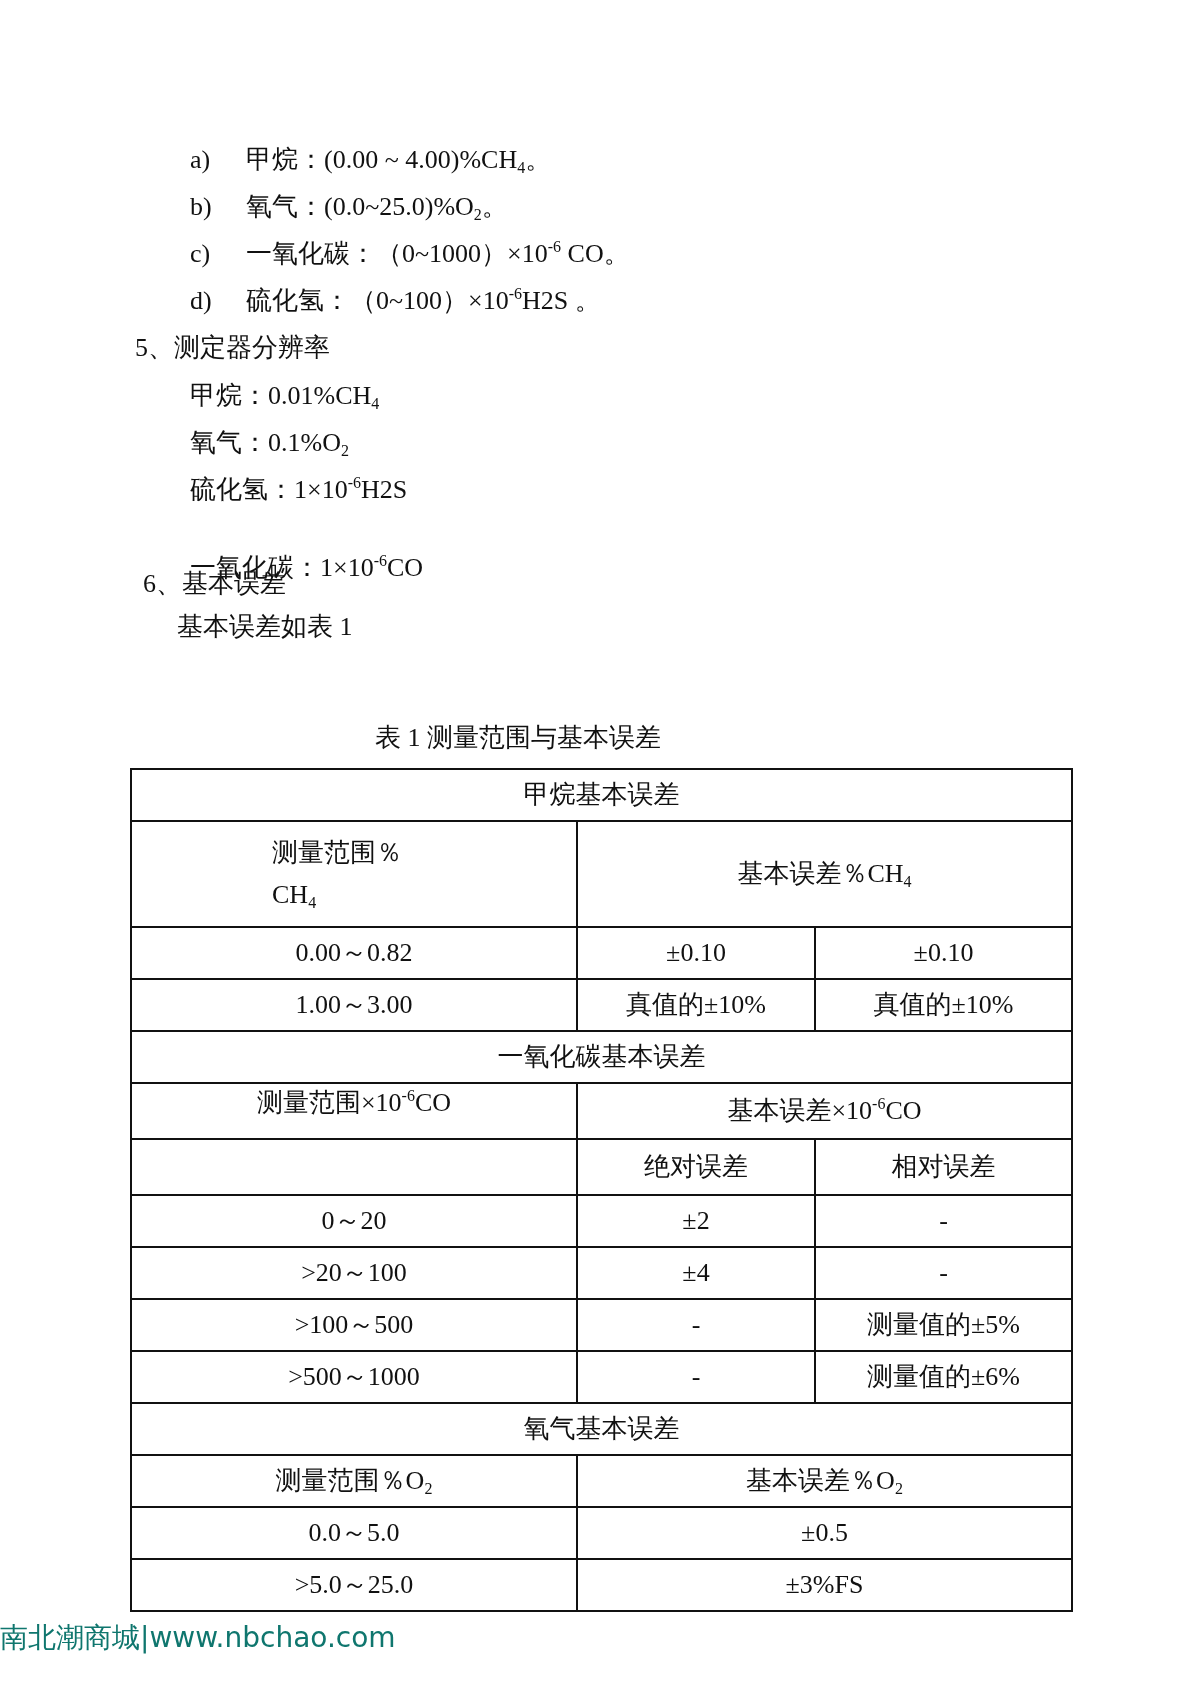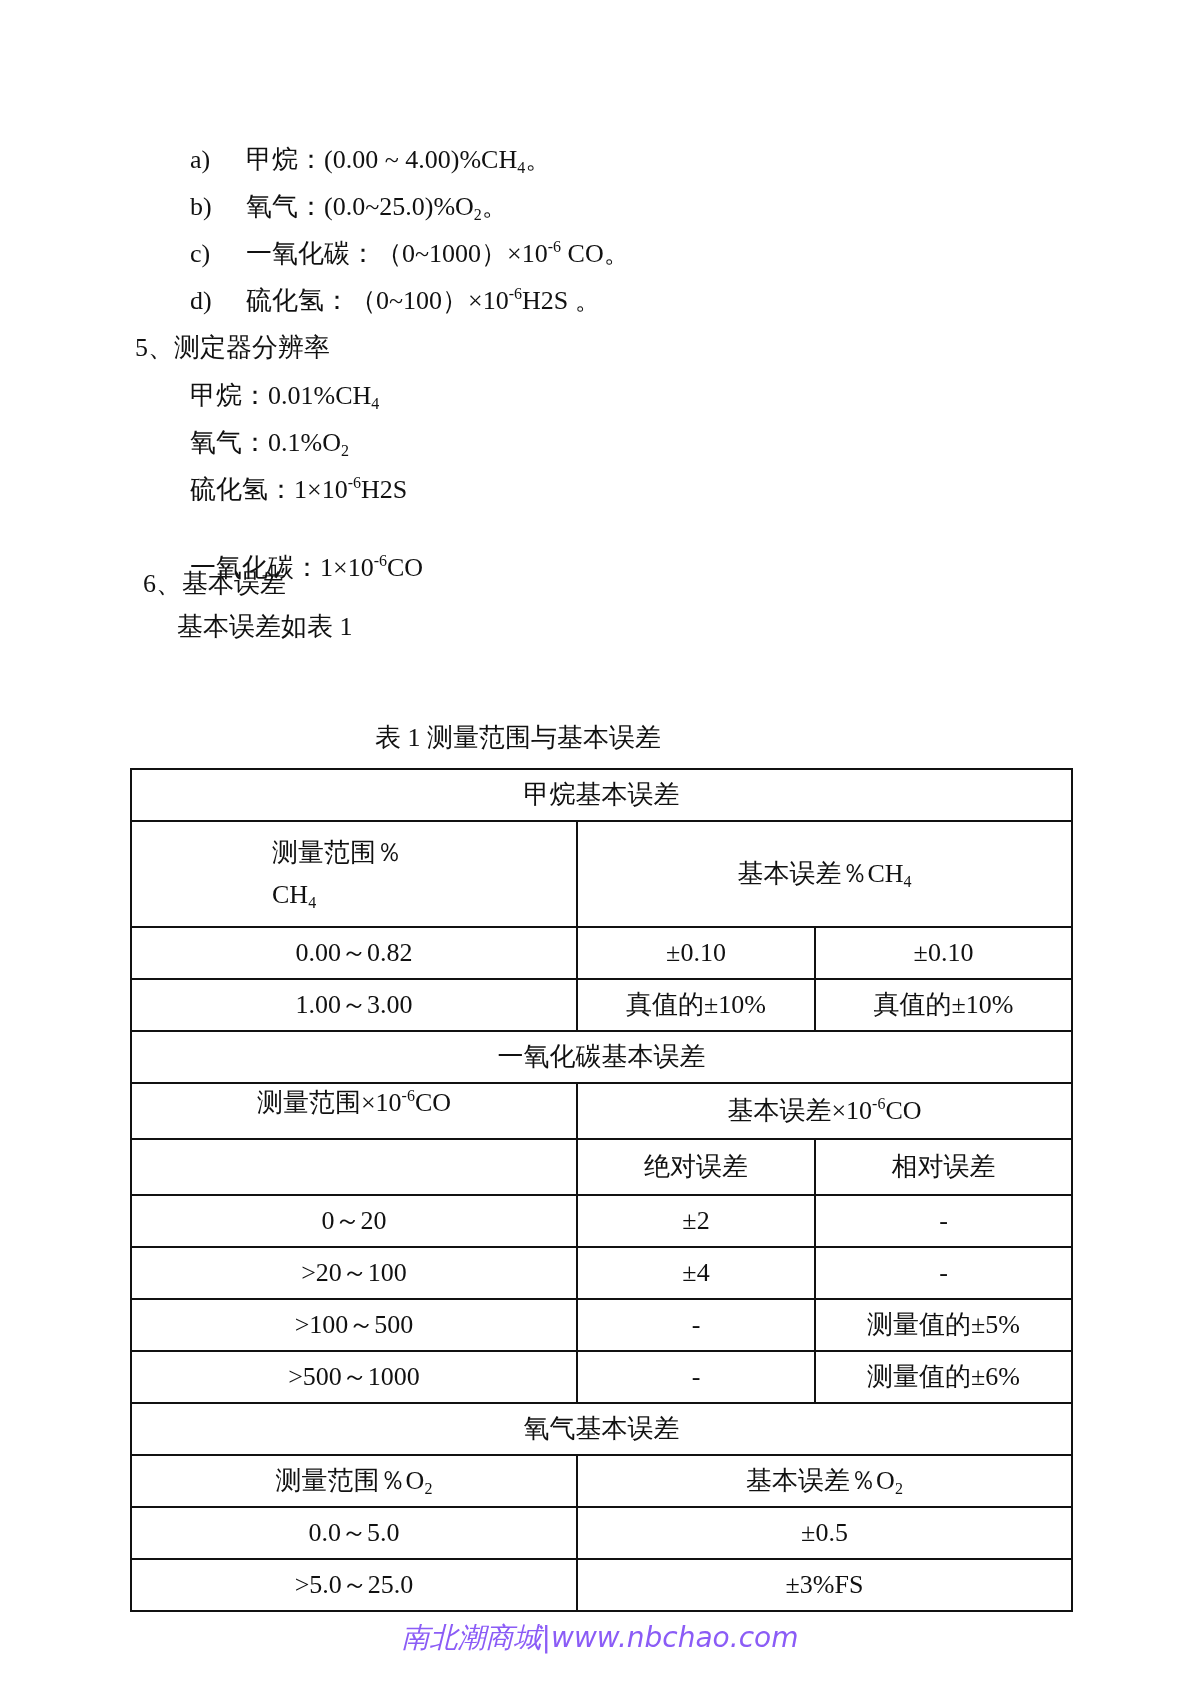--- a/index.html
+++ b/index.html
@@ -35,23 +35,23 @@
     table.err col.c3 { width: 257px; }
     .r41 { height: 37px; }
     .r90 { height: 86px; }
     .r46 { height: 42px; }
     .r40 { height: 32px; }
     .r52 { height: 56px; }
     .r45 { height: 41px; margin-top: 44px; }
     .ch4head { text-align: left !important; padding-left: 140px !important; line-height: 42px !important; }
 
     .footer {
-      position: absolute; top: 1620px; left: 0; width: 1200px; text-align: center;
+      position: absolute; top: 1620px; left: 0; width: 1200px; text-align: left;
       font-family: "DejaVu Sans", "Liberation Sans", sans-serif;
-      font-size: 28px; line-height: 36px; color: #8b5cf6; font-style: italic;
+      font-size: 28px; line-height: 36px; color: #0f766e;
     }
   </style>
 </head>
 <body>
 
 <div class="line" style="top:144px;left:190px;">
   <span class="lbl">a)</span><span>甲烷：</span><span>(0.00 ~ 4.00)%CH</span><sub>4</sub><span>。</span>
 </div>
 <div class="line" style="top:191px;left:190px;">
   <span class="lbl">b)</span><span>氧气：</span><span>(0.0~25.0)%O</span><sub>2</sub><span>。</span>

